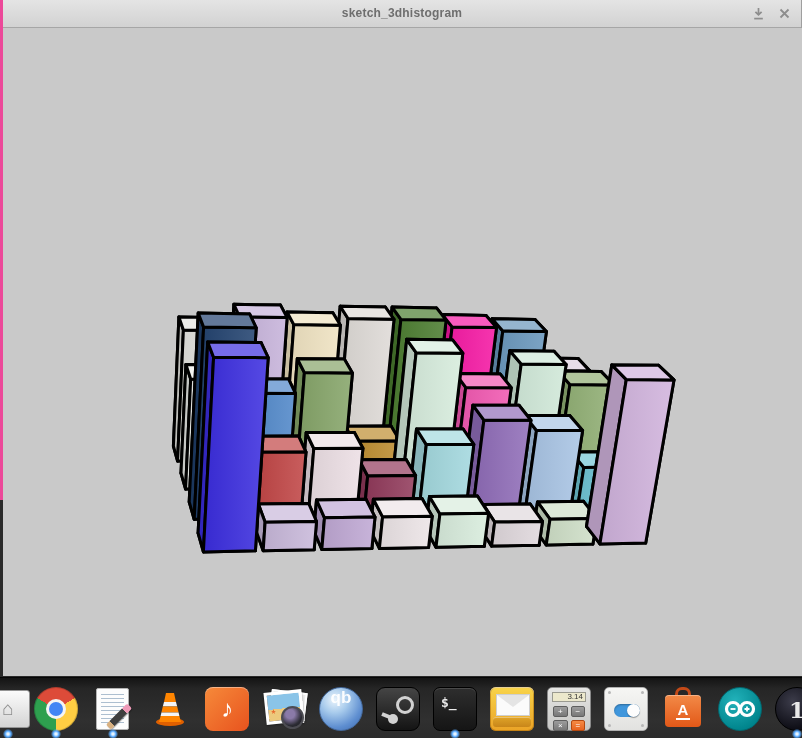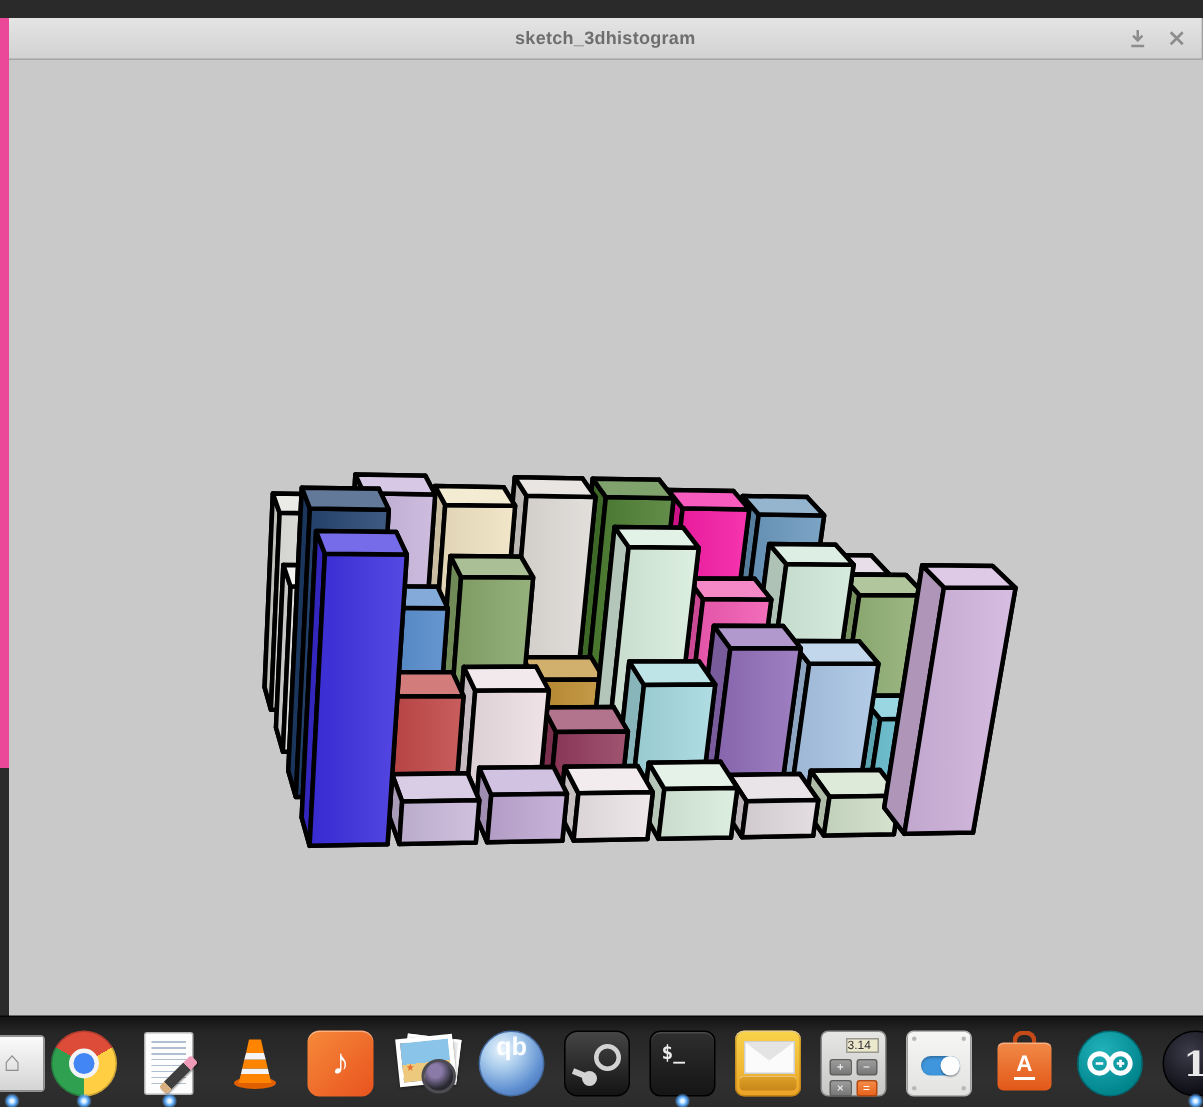--- a/index.html
+++ b/index.html
@@ -1,21 +1,21 @@
 <!DOCTYPE html>
 <html><head>
 <meta charset="utf-8">
 <style>
   html,body{margin:0;padding:0;background:#444;}
   .screen{width:802px;height:738px;position:relative;overflow:hidden;background:#2a2a2a;
           font-family:"Liberation Sans","DejaVu Sans",sans-serif;}
 
   
-  .window{position:absolute;top:12px;left:0;width:802px;height:500px;background:#c9c9c9;
-          border-left:6px solid #ec4899;border-right:1px solid #9f9f9f;box-sizing:border-box;}
+  .window{position:absolute;top:0;left:0;width:802px;height:500px;background:#c9c9c9;
+          border-left:3px solid #ec4899;border-right:1px solid #9f9f9f;box-sizing:border-box;}
   .titlebar{position:relative;height:27px;background:linear-gradient(180deg,#e4e4e4,#d2d2d2);
             border-bottom:1px solid #a6a6a6;}
   .titlebar .title{position:absolute;left:0;right:0;top:0;line-height:27px;text-align:center;
             font-size:12px;font-weight:bold;color:#6e6e6e;letter-spacing:.2px;}
   .tb-controls{position:absolute;right:10px;top:0;height:27px;display:flex;align-items:center;gap:12px;}
   .tb-btn{width:14px;height:14px;display:flex;align-items:center;justify-content:center;cursor:default;}
   .content{position:relative;width:800px;height:648px;background:#c9c9c9;overflow:hidden;}
 
   
   .dock{position:absolute;left:0;right:0;bottom:0;height:61px;
@@ -85,21 +85,21 @@
   .ic-mail .env{position:absolute;left:6px;top:7px;width:32px;height:20px;background:#fbfbfb;border:1px solid #cfcfcf;}
   .ic-mail .env::before{content:"";position:absolute;left:0;top:0;width:0;height:0;
         border-left:16px solid transparent;border-right:16px solid transparent;border-top:12px solid #e4e4e4;}
   .ic-mail .tray{position:absolute;left:3px;bottom:4px;right:3px;height:10px;border-radius:3px;
         background:linear-gradient(180deg,#e0a428,#c8861a);box-shadow:inset 0 1px 0 rgba(255,255,255,.35);}
 
   
   .ic-calc{border-radius:5px;background:linear-gradient(180deg,#e6e6e4,#c7c7c5);border:1px solid #8a8a8a;}
   .ic-calc .disp{position:absolute;left:4px;right:4px;top:4px;height:10px;background:#ece8cc;
         border:1px solid #9a9a90;box-sizing:border-box;font-size:8px;line-height:8px;color:#333;
-        text-align:right;padding-right:16px;margin-left:12px;}
+        text-align:right;padding-right:2px;}
   .ic-calc .keys{position:absolute;left:5px;right:5px;bottom:4px;top:18px;display:grid;
         grid-template-columns:1fr 1fr;gap:3px;}
   .ic-calc .key{border-radius:2px;background:linear-gradient(180deg,#9c9c9c,#787878);color:#fff;
         font-size:8px;line-height:9px;text-align:center;border:1px solid #5f5f5f;}
   .ic-calc .key.eq{background:linear-gradient(180deg,#f58a44,#e86420);border-color:#b4480f;}
 
   
   .ic-set{border-radius:5px;background:linear-gradient(180deg,#f6f6f4,#e2e2e0);border:1px solid #b0b0b0;}
   .ic-set .screw{position:absolute;width:3px;height:3px;border-radius:50%;background:#b8b8b8;}
   .ic-set .toggle{position:absolute;left:9px;top:16px;width:26px;height:13px;border-radius:7px;

